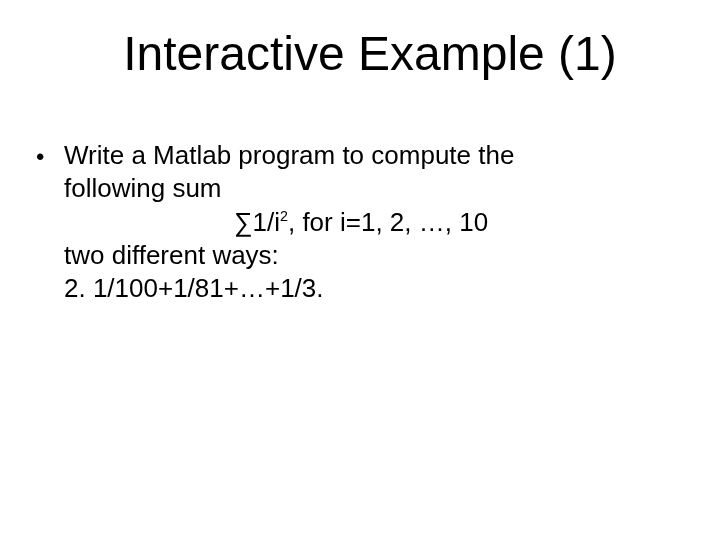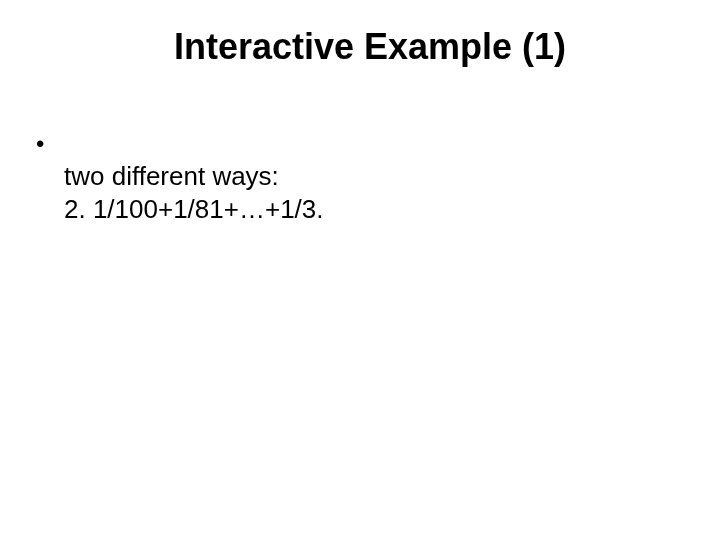--- a/index.html
+++ b/index.html
@@ -13,22 +13,22 @@
     overflow: hidden;
   }
   .slide {
     width: 720px;
     height: 540px;
     position: relative;
     box-sizing: border-box;
   }
   .title {
     text-align: center;
-    font-size: 36px;
-    font-weight: 700;
+    font-size: 48px;
+    font-weight: 400;
     padding-top: 26px;
     padding-bottom: 10px;
     margin-left: 20px;
   }
   .body {
     padding-left: 36px;
     padding-right: 40px;
     padding-top: 48px;
     font-size: 26px;
     line-height: 1.28;
@@ -65,23 +65,27 @@
 
 <div class="slide">
 
   <div class="title">Interactive Example (1)</div>
 
   <div class="body">
 
     <div class="bullet-row">
       <div class="bullet-dot">•</div>
       <div class="bullet-text">
-        <br>
+        <span>Write a Matlab program to compute the</span><br>
+        <span>following sum</span>
       </div>
     </div>
 
     <div class="indent-block">
+      <div class="formula-line">
+        <span>∑1/i</span><span class="sup">2</span><span>, for i=1, 2, …, 10</span>
+      </div>
       <div>two different ways:</div>
       <div>2.  1/100+1/81+…+1/3.</div>
     </div>
 
   </div>
 </div>
 
 </body></html>

